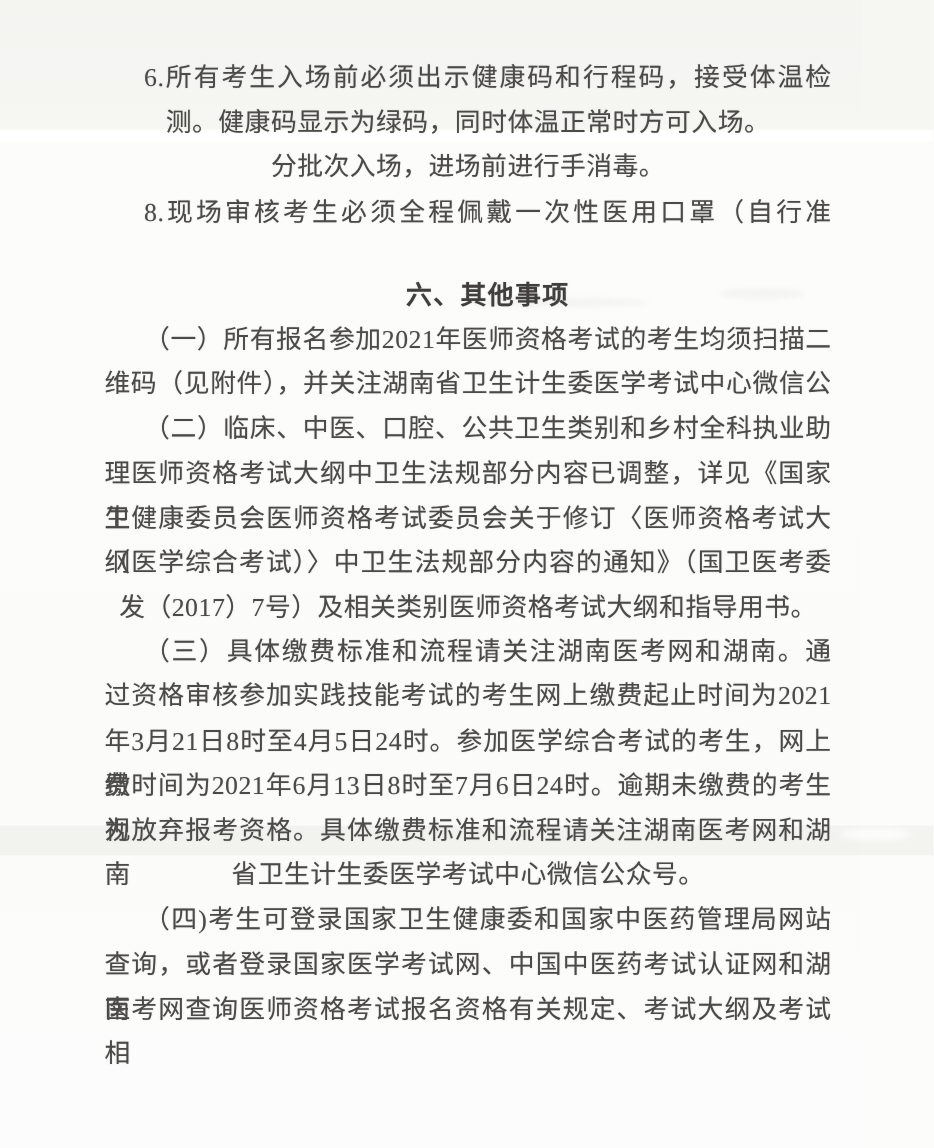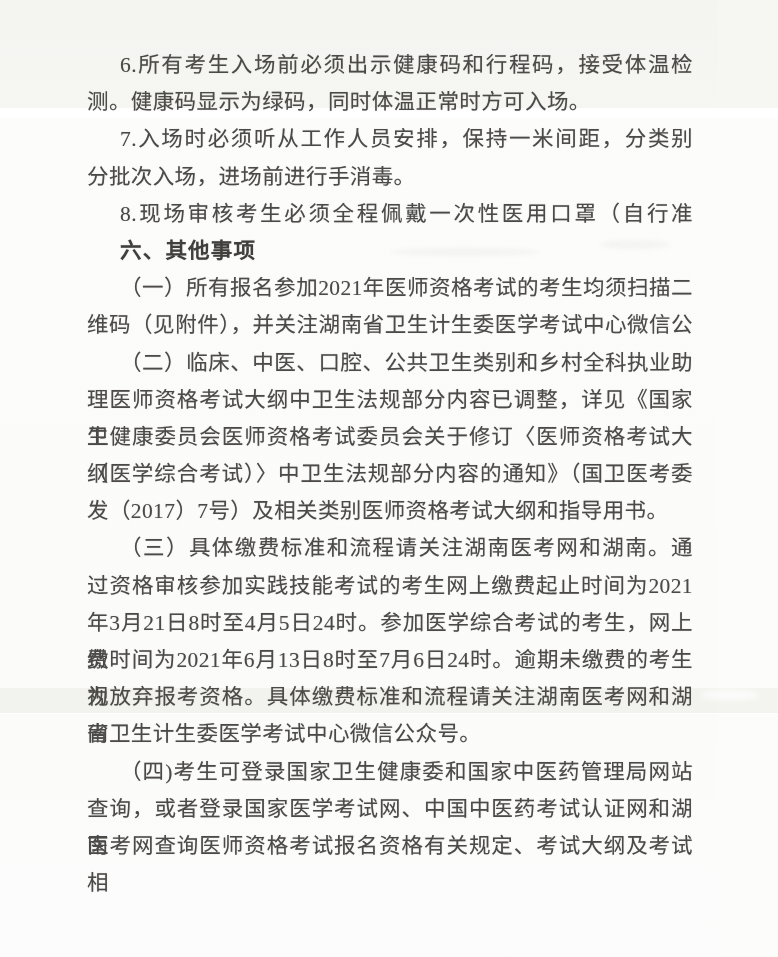--- a/index.html
+++ b/index.html
@@ -54,48 +54,48 @@
     top: 47px;
     width: 606px;
   }
   .line {
     height: 37.2px;
     line-height: 37.2px;
     font-size: 21.5px;
     color: #4b4a48;
     letter-spacing: 0.4px;
     text-shadow: 0 0 1px rgba(86, 84, 80, 0.38);
-    text-align: left;
+    text-align: center;
   }
   .line.indent { padding-left: 33px; }
   .line.justify {
     text-align: justify;
     text-align-last: justify;
   }
   .line.bold {
     font-weight: bold;
     color: #403f3c;
     letter-spacing: 1.2px;
+    margin-top: 32px;
   }
 </style>
 </head>
 <body>
 
 <div class="page">
   <div class="scan-band-top"></div>
   <div class="scan-strip-light"></div>
   <div class="scan-band-mid"></div>
   <div class="smudge s1"></div>
   <div class="smudge s2"></div>
   <div class="smudge s3"></div>
 
   <div class="text-block" id="lines">
       <div class="line indent justify">6.所有考生入场前必须出示健康码和行程码，接受体温检</div>
       <div class="line">测。健康码显示为绿码，同时体温正常时方可入场。</div>
-      <div class="line indent justify">7.入场时必须听从工作人员安排，保持一米间距，分类别</div>
       <div class="line">分批次入场，进场前进行手消毒。</div>
       <div class="line indent justify">8.现场审核考生必须全程佩戴一次性医用口罩（自行准</div>
       <div class="line indent bold">六、其他事项</div>
       <div class="line indent justify">（一）所有报名参加2021年医师资格考试的考生均须扫描二</div>
       <div class="line justify">维码（见附件），并关注湖南省卫生计生委医学考试中心微信公</div>
       <div class="line indent justify">（二）临床、中医、口腔、公共卫生类别和乡村全科执业助</div>
       <div class="line justify">理医师资格考试大纲中卫生法规部分内容已调整，详见《国家卫</div>
       <div class="line justify">生健康委员会医师资格考试委员会关于修订〈医师资格考试大纲</div>
       <div class="line justify">（医学综合考试）〉中卫生法规部分内容的通知》（国卫医考委</div>
       <div class="line">发（2017）7号）及相关类别医师资格考试大纲和指导用书。</div>

